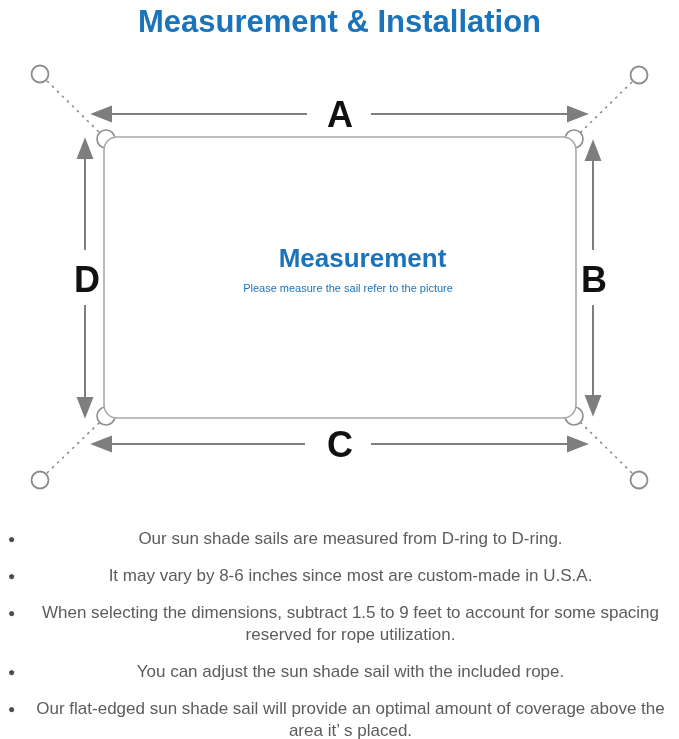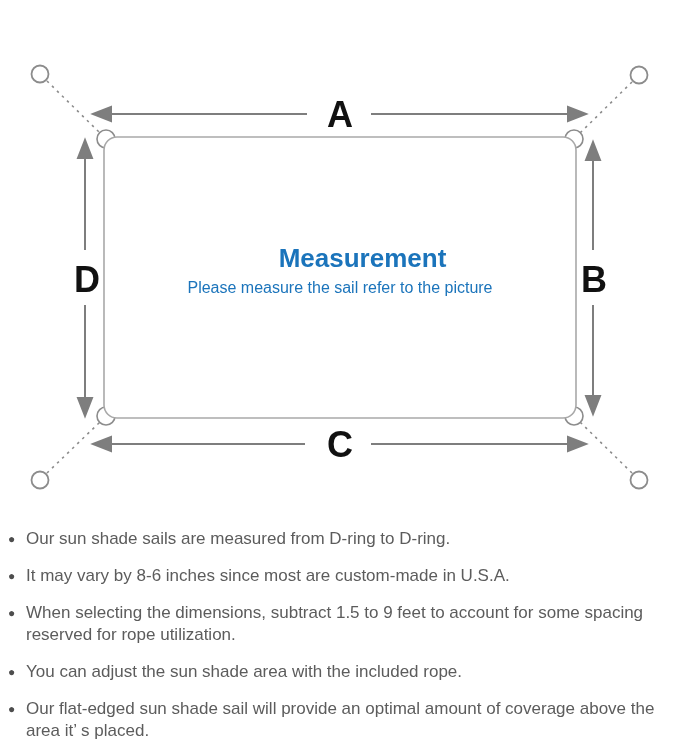--- a/index.html
+++ b/index.html
@@ -37,55 +37,57 @@
   }
   .center-heading {
     top: 243px;
     font-size: 26px;
     font-weight: bold;
     line-height: 30px;
     padding-left: 45px;
   }
   .center-caption {
     top: 278px;
-    font-size: 16px;
+    font-size: 11px;
     line-height: 20px;
+    margin-left: 8px;
   }
   .notes-list {
     position: absolute;
     top: 528px; left: 8px; right: 4px;
     list-style: none;
   }
   .note-item {
     display: flex;
     align-items: flex-start;
     margin-bottom: 15px;
     color: #5c5c5c;
     font-size: 17px;
     line-height: 22px;
   }
   .note-dot {
     flex: 0 0 18px;
     color: #4d4d4d;
     font-size: 12px;
     line-height: 22px;
   }
-  .note-text { flex: 1 1 auto; }
+  .note-text { flex: 1 1 auto; text-align: center; }
   .dim-label {
     font-family: "Liberation Sans", "DejaVu Sans", sans-serif;
     font-weight: bold;
     font-size: 36px;
     fill: #111111;
   }
 </style>
 </head>
 <body>
 
 <div class="page">
 
+  <div class="page-title">Measurement &amp; Installation</div>
 
   <svg class="diagram-svg" viewBox="0 0 679 460">
 
     <g stroke="#8c8c8c" stroke-width="1.6" stroke-dasharray="2.5 4.5" fill="none">
       <line x1="47" y1="29" x2="100" y2="81"></line>
       <line x1="632" y1="30" x2="580" y2="81"></line>
       <line x1="47" y1="421" x2="100" y2="370"></line>
       <line x1="632" y1="421" x2="580" y2="370"></line>
     </g>
 
@@ -153,21 +155,21 @@
     <li class="note-item">
       <span class="note-dot">●</span>
       <span class="note-text">It may vary by 8-6 inches since most are custom-made in U.S.A.</span>
     </li>
     <li class="note-item">
       <span class="note-dot">●</span>
       <span class="note-text">When selecting the dimensions, subtract 1.5 to 9 feet to account for some spacing reserved for rope utilization.</span>
     </li>
     <li class="note-item">
       <span class="note-dot">●</span>
-      <span class="note-text">You can adjust the sun shade area with the included rope.</span>
+      <span class="note-text">You can adjust the sun shade sail with the included rope.</span>
     </li>
     <li class="note-item">
       <span class="note-dot">●</span>
       <span class="note-text">Our flat-edged sun shade sail will provide an optimal amount of coverage above the area it’ s placed.</span>
     </li>
   </ul>
 
 </div>
 
 </body></html>

